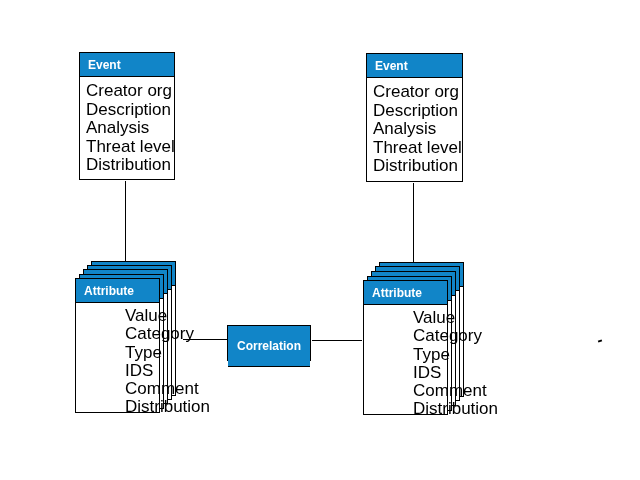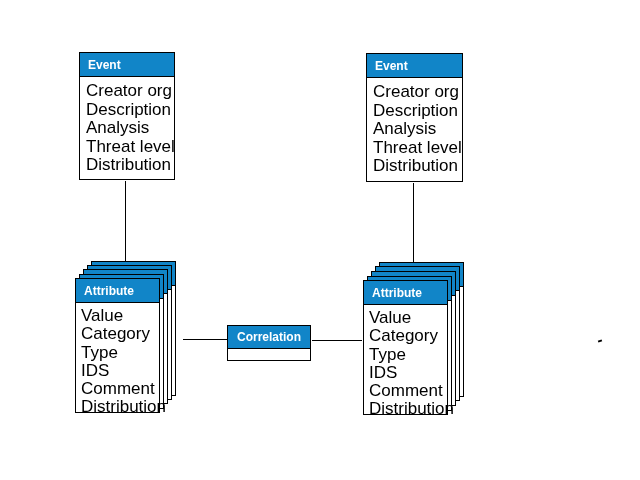--- a/index.html
+++ b/index.html
@@ -12,23 +12,23 @@
   }
   .card-header{
     height:24px;background:#1185c8;border-bottom:1px solid #000;
     color:#fff;font-weight:bold;font-size:12px;
     display:flex;align-items:center;padding-left:8px;box-sizing:border-box;
     white-space:nowrap;overflow:hidden;
   }
   .card-body{color:#000;font-size:17px;}
   .event .card-body{padding:5px 0 0 6px;}
   .event .row{height:18.5px;line-height:18.5px;white-space:nowrap;}
-  .attr .card-body{padding:4px 0 0 5px;}
+  .attr .card-body{padding:4px 0 0 5px;margin-left:44px;}
   .attr .row{height:18.3px;line-height:18.3px;white-space:nowrap;}
-  .corr .card-header{height:23px;padding-left:9px;}
+  .corr .card-header{height:41px;padding-left:9px;}
   .line{position:absolute;background:#000;}
   .stray{position:absolute;background:#000;transform:rotate(-20deg);}
 </style>
 </head>
 <body>
 
 <div class="canvas">
 
   <div class="line" style="left:125px;top:181px;width:1px;height:81px;"></div>
   <div class="line" style="left:413px;top:183px;width:1px;height:79px;"></div>

